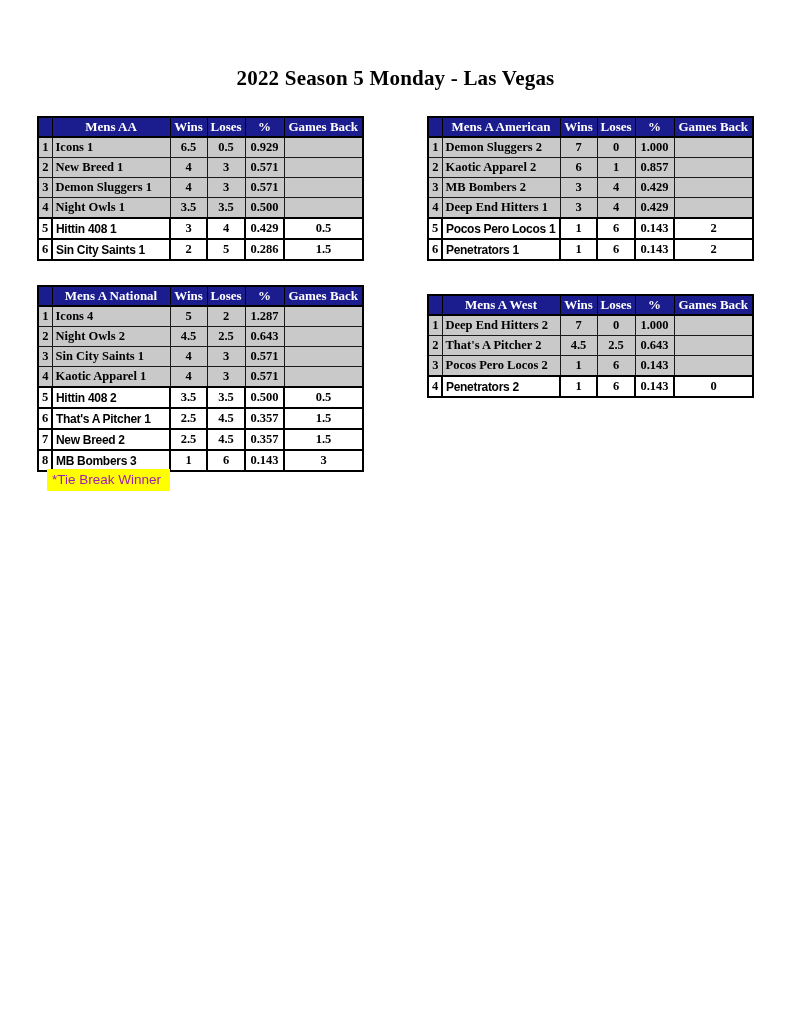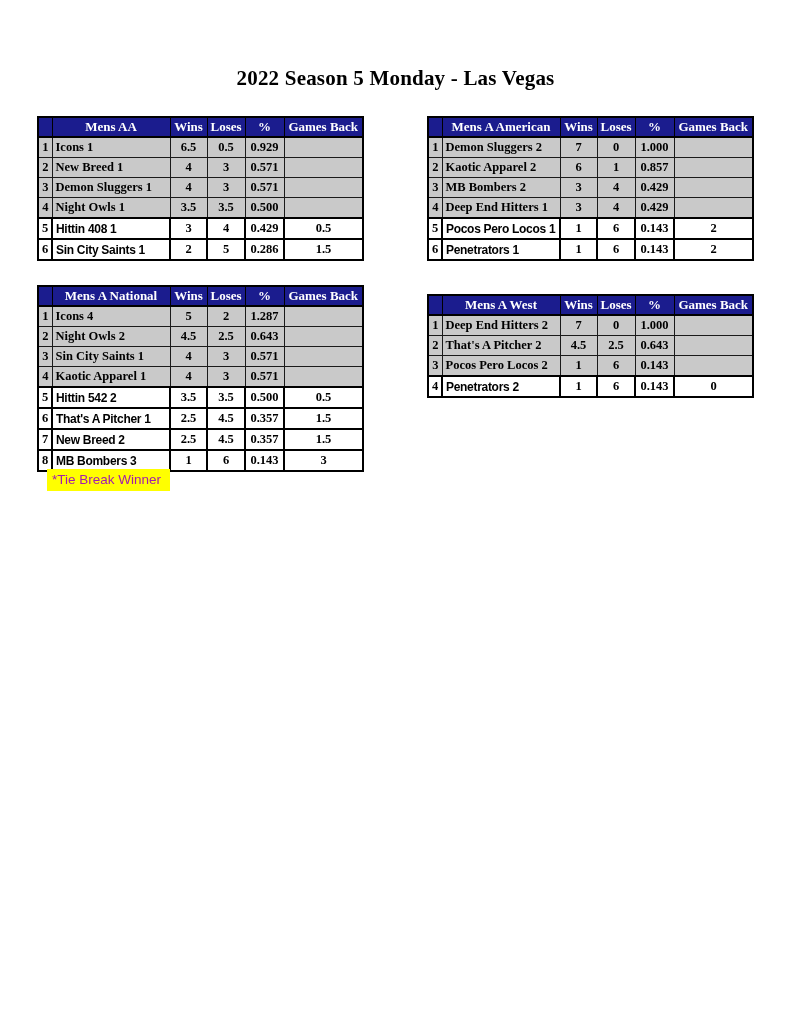--- a/index.html
+++ b/index.html
@@ -282,21 +282,21 @@
         <tr class="tier-upper">
           <td>4</td>
           <td class="team">Kaotic Apparel 1</td>
           <td>4</td>
           <td>3</td>
           <td>0.571</td>
           <td></td>
         </tr>
         <tr class="tier-lower">
           <td>5</td>
-          <td class="team">Hittin 542 2</td>
+          <td class="team">Hittin 408 2</td>
           <td>3.5</td>
           <td>3.5</td>
           <td>0.500</td>
           <td>0.5</td>
         </tr>
         <tr class="tier-lower">
           <td>6</td>
           <td class="team">That's A Pitcher 1</td>
           <td>2.5</td>
           <td>4.5</td>

